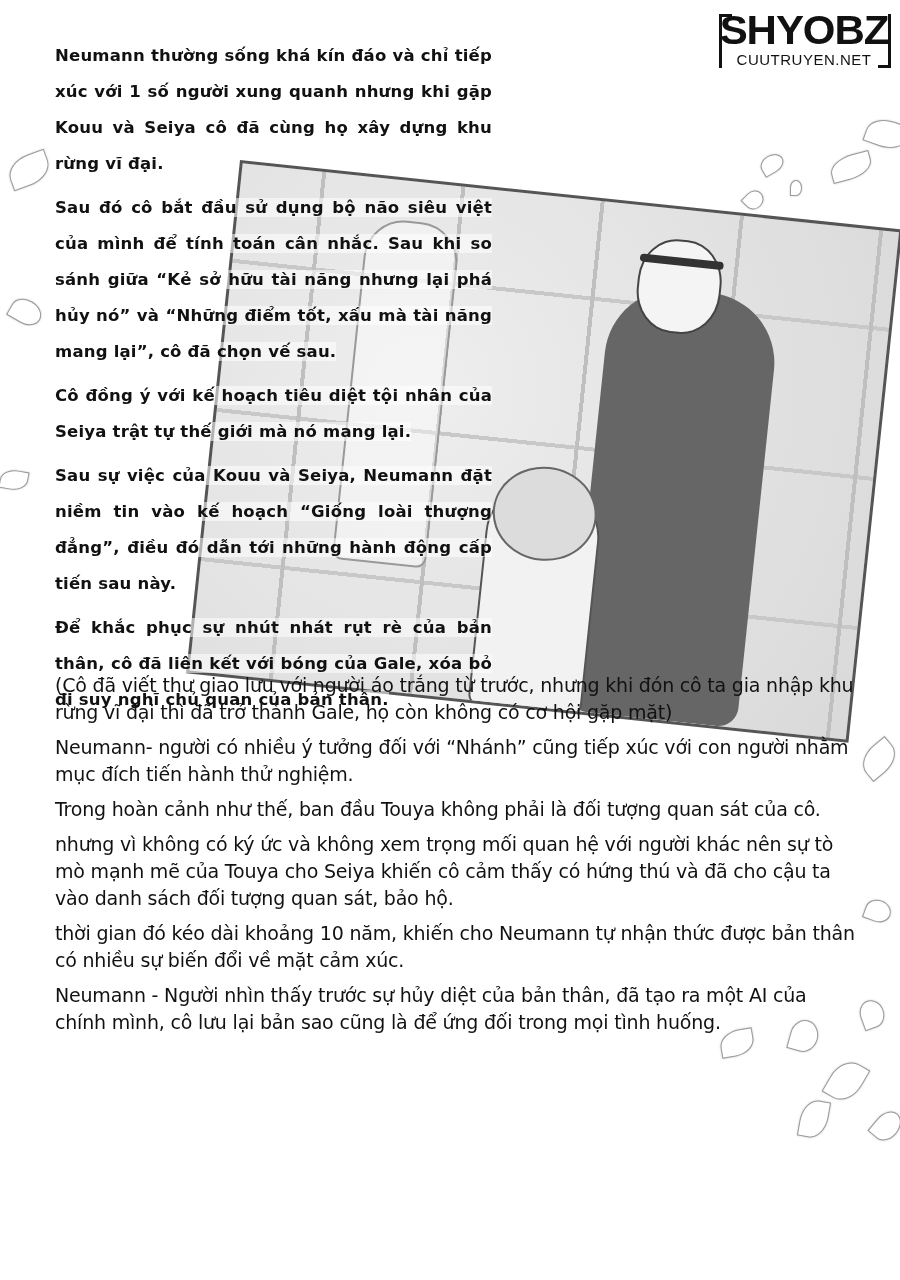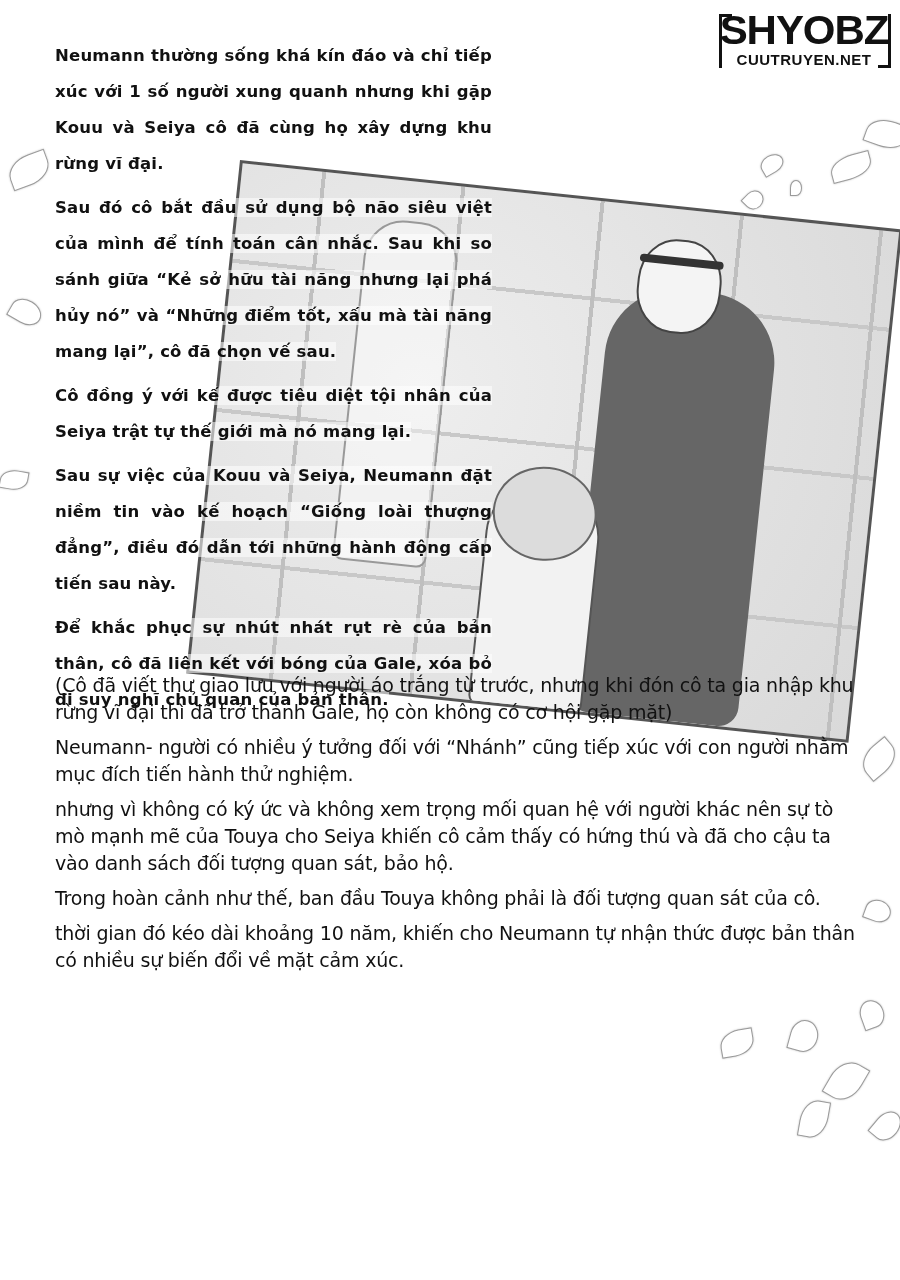--- a/index.html
+++ b/index.html
@@ -76,21 +76,21 @@
   .logo-brackets::before { left: 0; top: 0; }
   .logo-brackets::after { right: 0; bottom: 0; }
   .logo-main {
     position: absolute; left: 0; right: 0; top: 2px;
     font-family: "Liberation Sans", sans-serif; font-weight: bold;
     font-size: 40px; line-height: 40px; letter-spacing: -1px;
     transform: scaleX(1.05);
   }
   .logo-sub {
     position: absolute; left: 0; right: 0; top: 44px;
-    font-family: "Liberation Sans", sans-serif; font-weight: bold;
+    font-family: "Liberation Sans", sans-serif; font-weight: normal;
     font-size: 15px; line-height: 16px; letter-spacing: 0.5px;
   }
 </style>
 </head>
 <body>
 
 <div class="petal p-leaf" style="left:8px;top:155px;width:40px;height:28px;transform:rotate(-20deg);"></div>
 <div class="petal p-drop" style="left:10px;top:300px;width:30px;height:22px;transform:rotate(30deg);"></div>
 <div class="petal p-leaf" style="left:0px;top:470px;width:26px;height:18px;transform:rotate(10deg);"></div>
 <div class="petal p-drop" style="left:760px;top:155px;width:22px;height:16px;transform:rotate(-30deg);"></div>
@@ -118,24 +118,25 @@
 
 <div class="logo">
   <div class="logo-brackets"></div>
   <div class="logo-main">SHYOBZ</div>
   <div class="logo-sub">CUUTRUYEN.NET</div>
 </div>
 
 <div class="text-col" style="top:38px;">
   <p><span>Neumann thường sống khá kín đáo và chỉ tiếp xúc với 1 số người xung quanh nhưng khi gặp Kouu và Seiya cô đã cùng họ xây dựng khu rừng vĩ đại.</span></p>
   <p><span>Sau đó cô bắt đầu sử dụng bộ não siêu việt của mình để tính toán cân nhắc. Sau khi so sánh giữa “Kẻ sở hữu tài năng nhưng lại phá hủy nó” và “Những điểm tốt, xấu mà tài năng mang lại”, cô đã chọn vế sau.</span></p>
-  <p><span>Cô đồng ý với kế được tiêu diệt tội nhân của Seiya trật tự thế giới mà nó mang lại.</span></p>
+  <p><span>Cô đồng ý với kế hoạch tiêu diệt tội nhân của Seiya trật tự thế giới mà nó mang lại.</span></p>
   <p><span>Sau sự việc của Kouu và Seiya, Neumann đặt niềm tin vào kế hoạch “Giống loài thượng đẳng”, điều đó dẫn tới những hành động cấp tiến sau này.</span></p>
   <p><span>Để khắc phục sự nhút nhát rụt rè của bản thân, cô đã liên kết với bóng của Gale, xóa bỏ đi suy nghĩ chủ quan của bản thân.</span></p>
 </div>
 
 <div class="text-full" style="top:672px;">
   <p>(Cô đã viết thư giao lưu với người áo trắng từ trước, nhưng khi đón cô ta gia nhập khu rừng vĩ đại thì đã trở thành Gale, họ còn không có cơ hội gặp mặt)</p>
   <p>Neumann- người có nhiều ý tưởng đối với “Nhánh” cũng tiếp xúc với con người nhằm mục đích tiến hành thử nghiệm.</p>
+  <p>Trong hoàn cảnh như thế, ban đầu Touya không phải là đối tượng quan sát của cô.</p>
   <p>nhưng vì không có ký ức và không xem trọng mối quan hệ với người khác nên sự tò mò mạnh mẽ của Touya cho Seiya khiến cô cảm thấy có hứng thú và đã cho cậu ta vào danh sách đối tượng quan sát, bảo hộ.</p>
-  <p>Trong hoàn cảnh như thế, ban đầu Touya không phải là đối tượng quan sát của cô.</p>
   <p>thời gian đó kéo dài khoảng 10 năm, khiến cho Neumann tự nhận thức được bản thân có nhiều sự biến đổi về mặt cảm xúc.</p>
+  <p>Neumann - Người nhìn thấy trước sự hủy diệt của bản thân, đã tạo ra một AI của chính mình, cô lưu lại bản sao cũng là để ứng đối trong mọi tình huống.</p>
 </div>
 
 </body></html>

